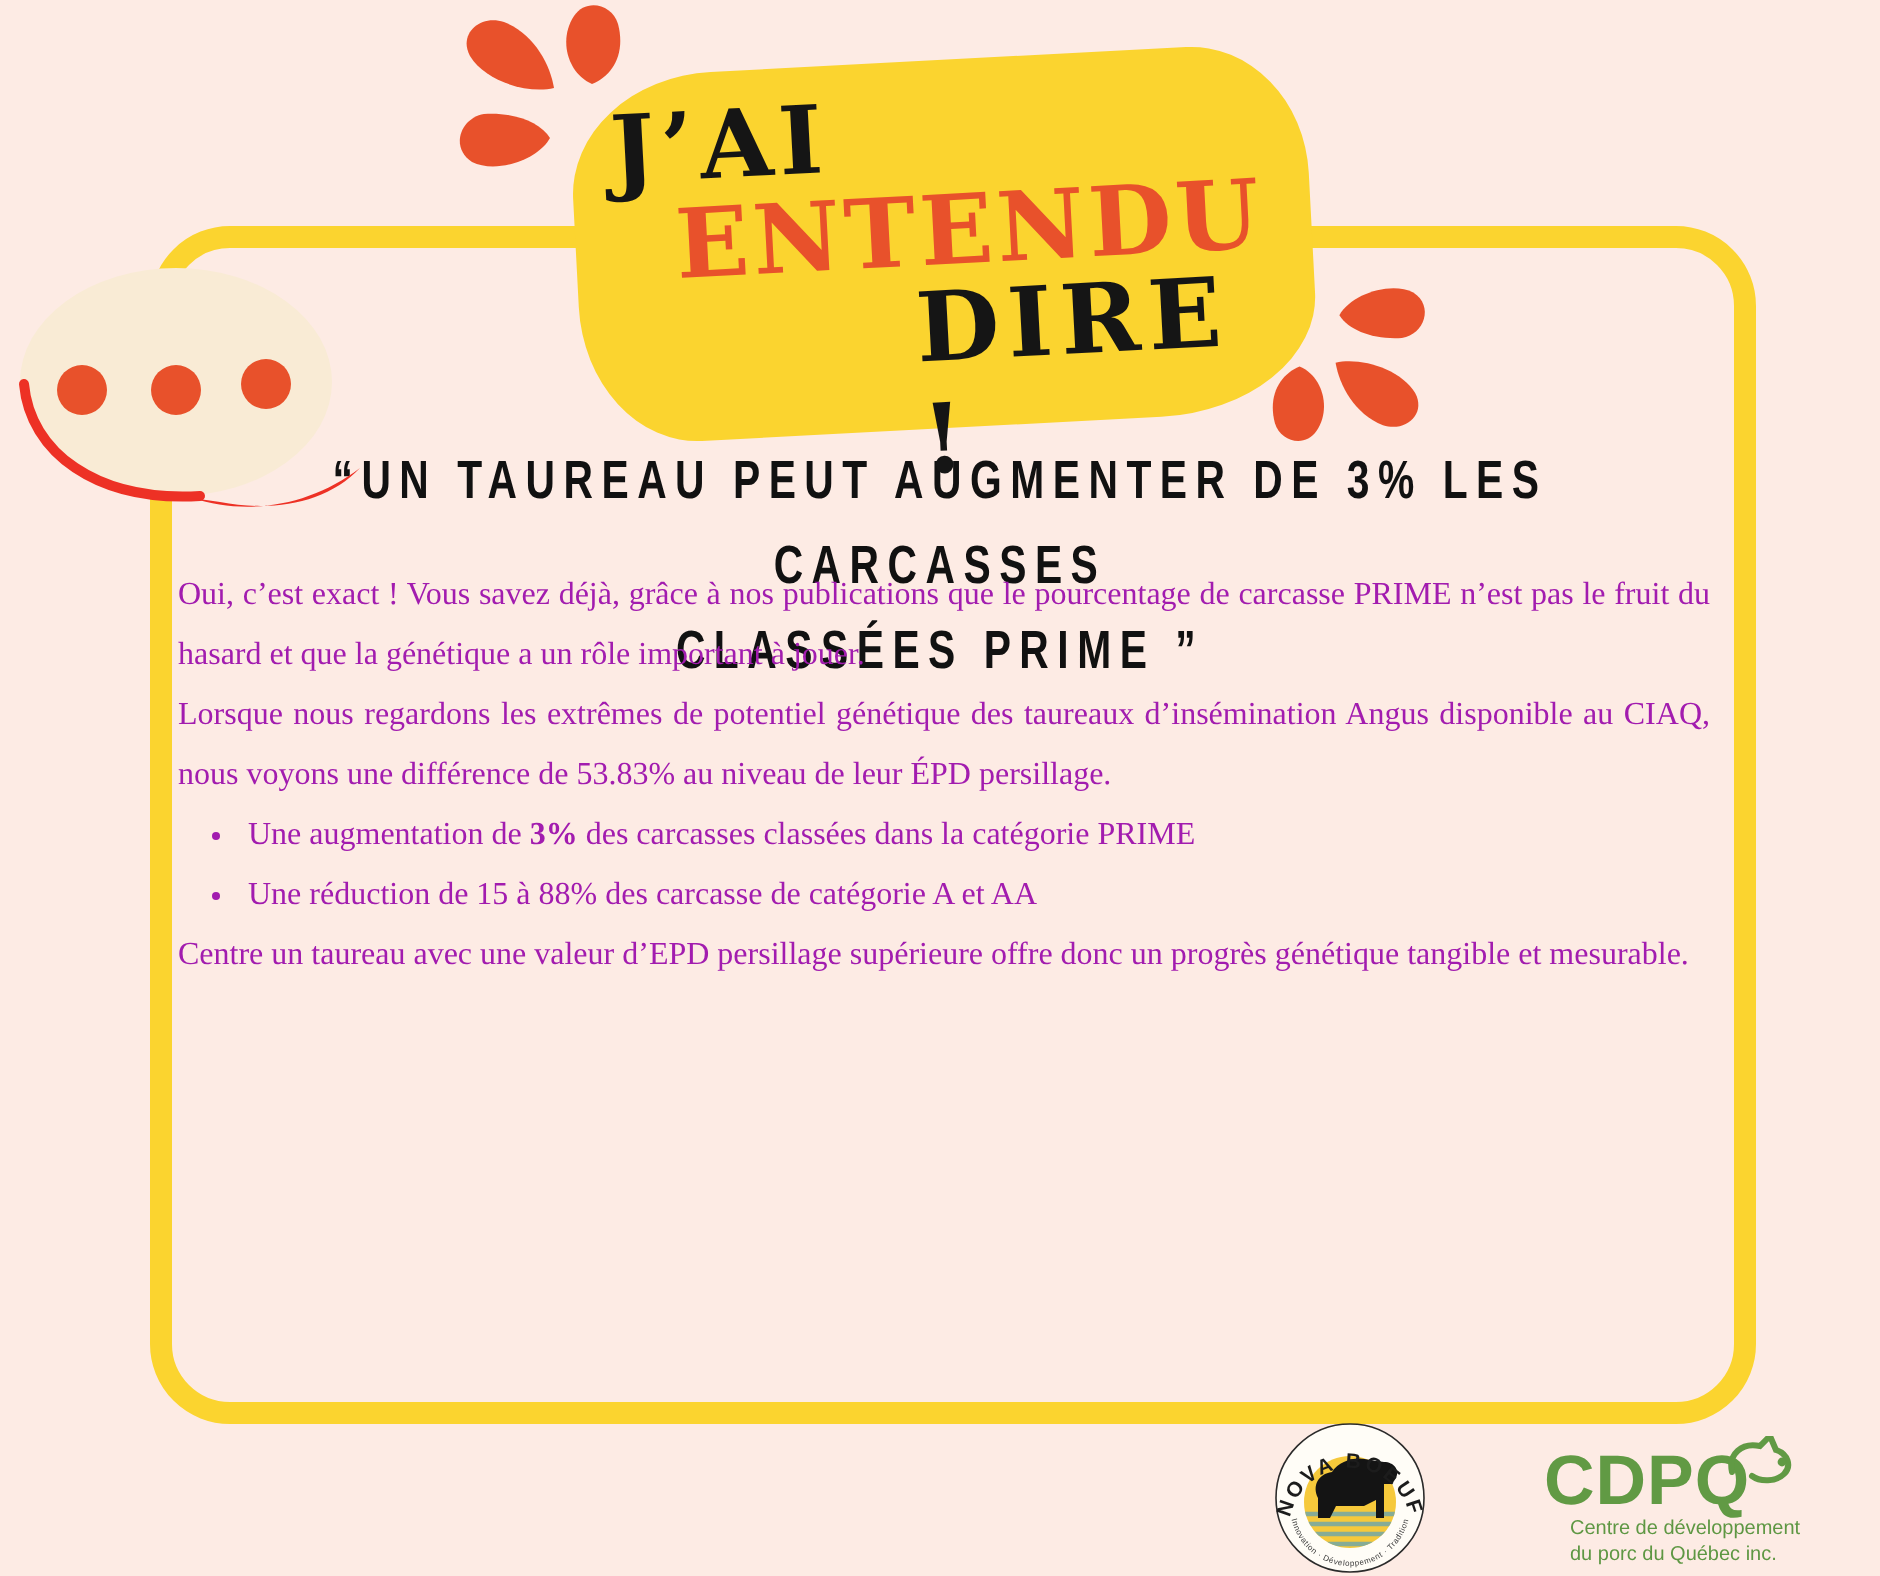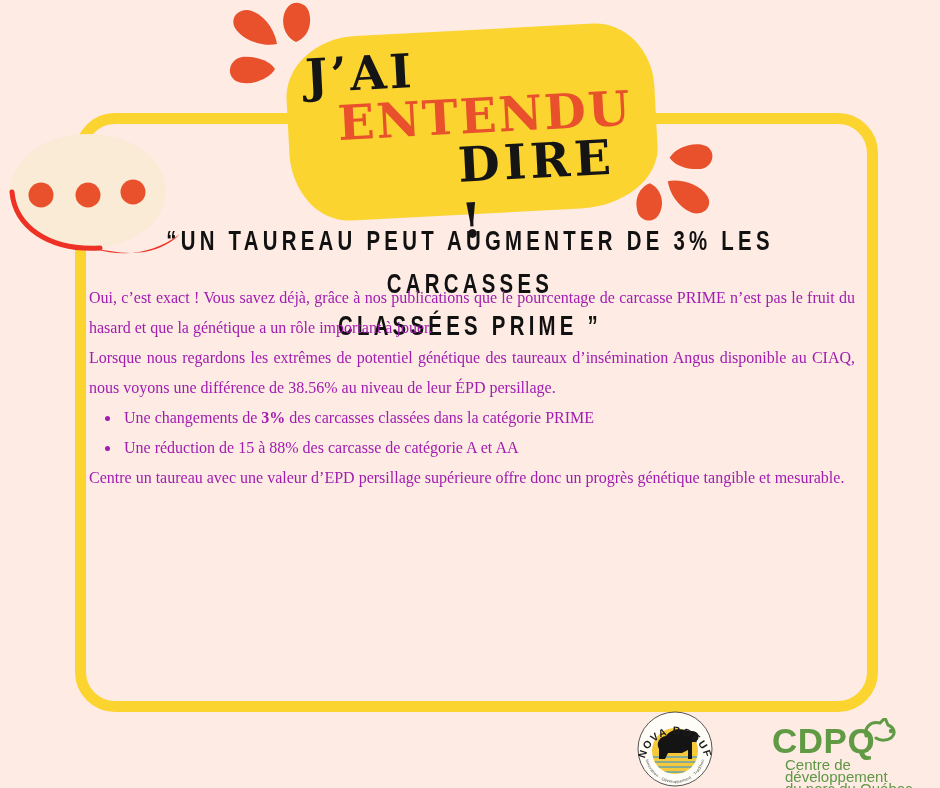--- a/index.html
+++ b/index.html
@@ -60,21 +60,21 @@
   .copy .u{text-underline-offset:3px;}
   .copy b{font-weight:700;}
   
   .nova{position:absolute; left:636px; top:710px; z-index:6;}
   .cdpq{position:absolute; left:772px; top:724px; z-index:6; font-family:"Liberation Sans", sans-serif;}
   .cdpq .acr{
     font-size:35px; font-weight:700; color:#619A44; letter-spacing:0.5px;
     line-height:34px; position:relative;
   }
   .cdpq .pig{position:absolute; left:92px; top:-6px;}
-  .cdpq .sub{font-size:15px; line-height:11.5px; color:#5E9743; margin-left:13px; margin-top:1px;}
+  .cdpq .sub{font-size:10px; line-height:11.5px; color:#5E9743; margin-left:13px; margin-top:1px;}
 </style>
 </head>
 <body>
 
 <div class="canvas">
 
   <div class="card"></div>
 
   <svg class="splash splash-tl" width="95" height="95" viewBox="0 0 95 95">
     <g fill="#E8512B">
@@ -107,23 +107,23 @@
     <path d="M96,121 C124,130 155,125 180,106 C163,124 136,128 110,123 Z" fill="#ED3125"></path>
   </svg>
 
   <h1 class="quote">
     <span>“UN TAUREAU PEUT AUGMENTER DE 3% LES CARCASSES</span><br>
     <span>CLASSÉES PRIME ”</span>
   </h1>
 
   <div class="copy">
     <p>Oui, c’est exact ! Vous savez déjà, grâce à nos publications que le pourcentage de carcasse PRIME n’est pas le fruit du hasard et que la génétique a un rôle important à jouer.</p>
-    <p>Lorsque nous regardons les extrêmes de potentiel génétique des taureaux d’insémination Angus disponible au CIAQ, nous voyons une différence de 38.56% au niveau de leur ÉPD persillage.</p>
+    <p>Lorsque nous regardons les extrêmes de potentiel génétique des taureaux d’insémination Angus disponible au CIAQ, nous voyons une différence de 53.83% au niveau de leur ÉPD persillage.</p>
     <ul>
-      <li><span>Une changements de </span><b>3%</b><span> des carcasses classées dans la catégorie PRIME</span></li>
+      <li><span>Une augmentation de </span><b>3%</b><span> des carcasses classées dans la catégorie PRIME</span></li>
       <li>Une réduction de 15 à 88% des carcasse de catégorie A et AA</li>
     </ul>
     <p><span>Centre un taureau avec une valeur d’</span><span class="u">EPD persillage supérieure</span><span> offre donc un progrès génétique tangible et mesurable.</span></p>
   </div>
 
   <svg class="nova" width="78" height="78" viewBox="-39 -39 78 78">
     <circle cx="0" cy="0" r="37" fill="#FFFDF7" stroke="#2b2b2b" stroke-width="0.8"></circle>
     <clipPath id="innerClip">
         <circle cx="0" cy="2" r="23"></circle>
       </clipPath>

